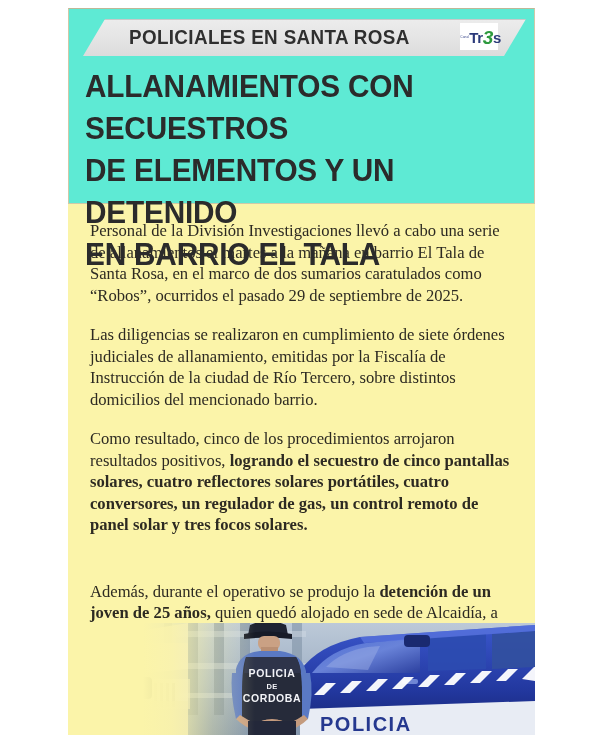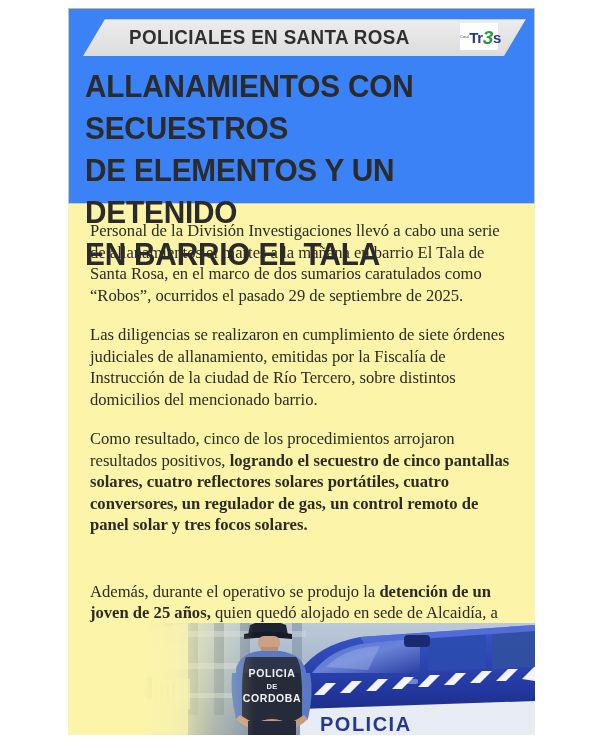--- a/index.html
+++ b/index.html
@@ -31,21 +31,21 @@
     top: 8px;
     width: 467px;
     height: 727px;
     background: #fbf4a9;
     box-sizing: border-box;
   }
 
   
   .header-block {
     position: relative;
-    background: #3b82f6;
+    background: #5eead4;
     border: 1px solid #cfc9a8;
     border-top: 1px solid #bdb897;
     box-sizing: border-box;
     padding: 8px 0 10px 0;
     height: 196px;
   }
 
   
   .kicker-wrap {
     position: relative;

